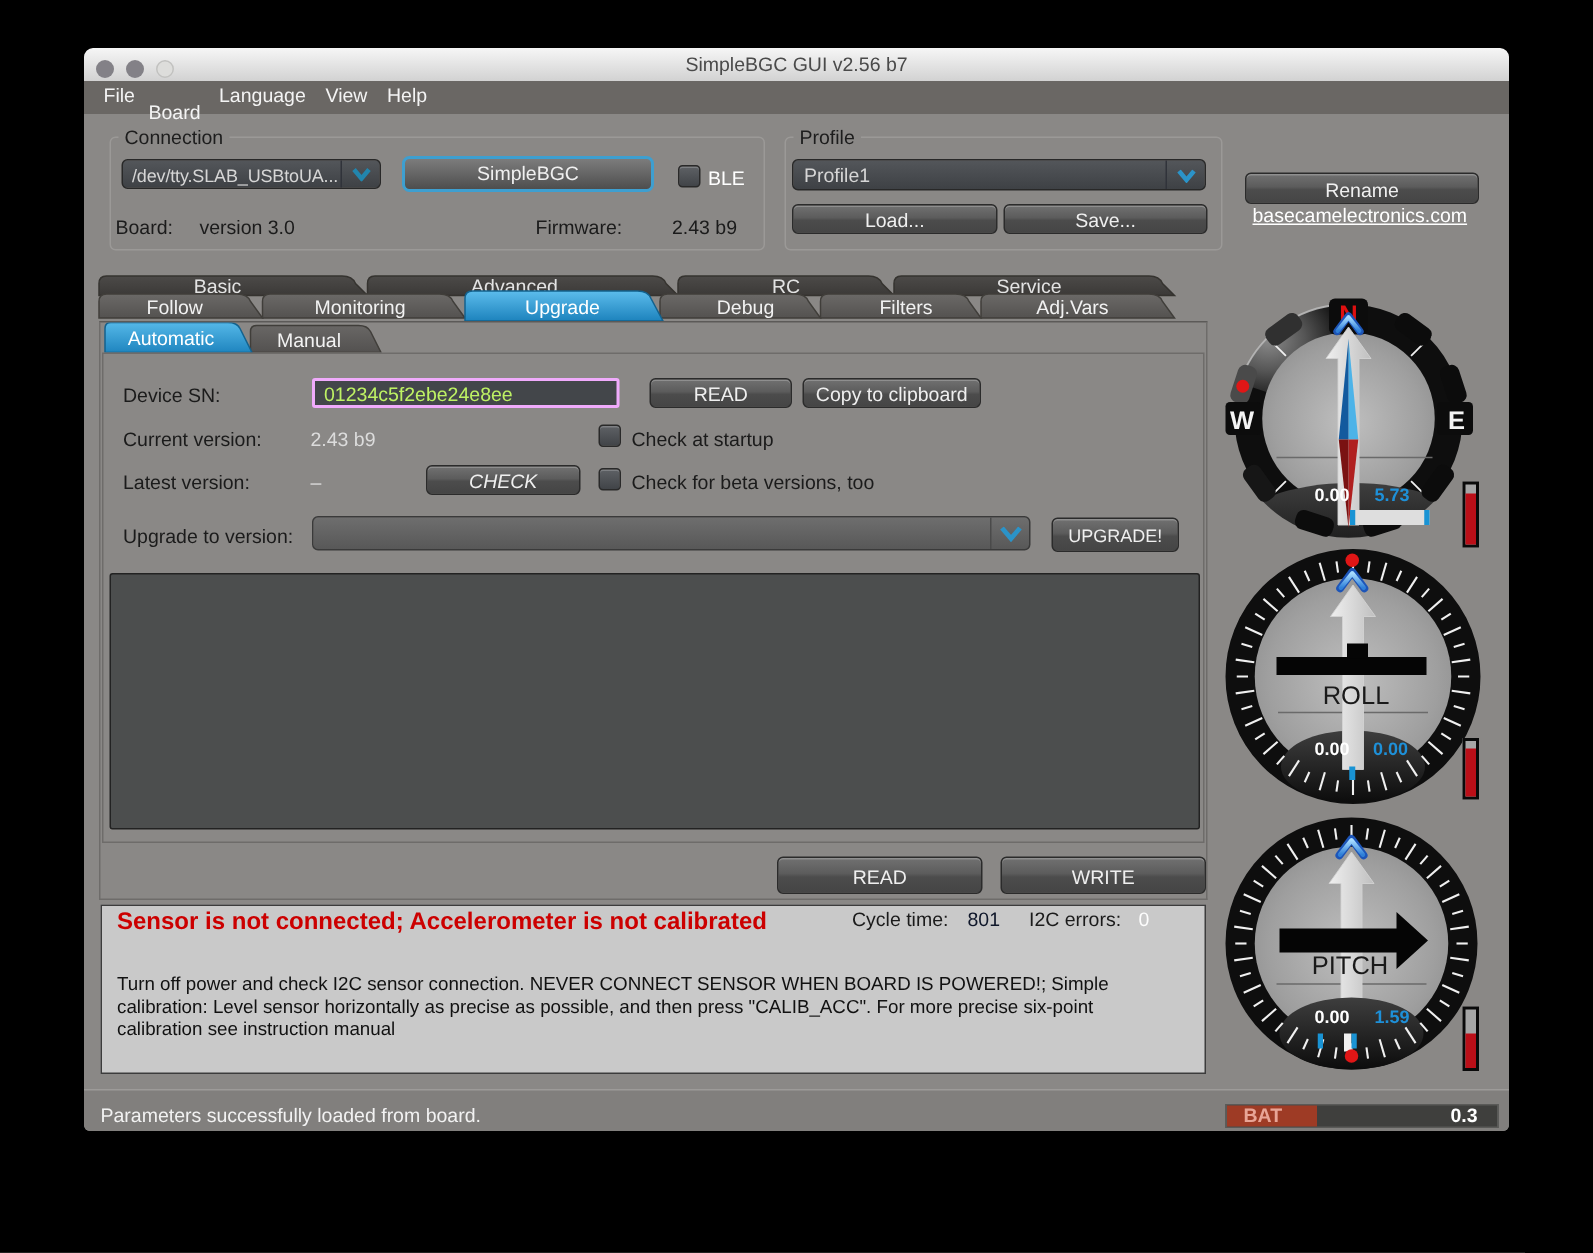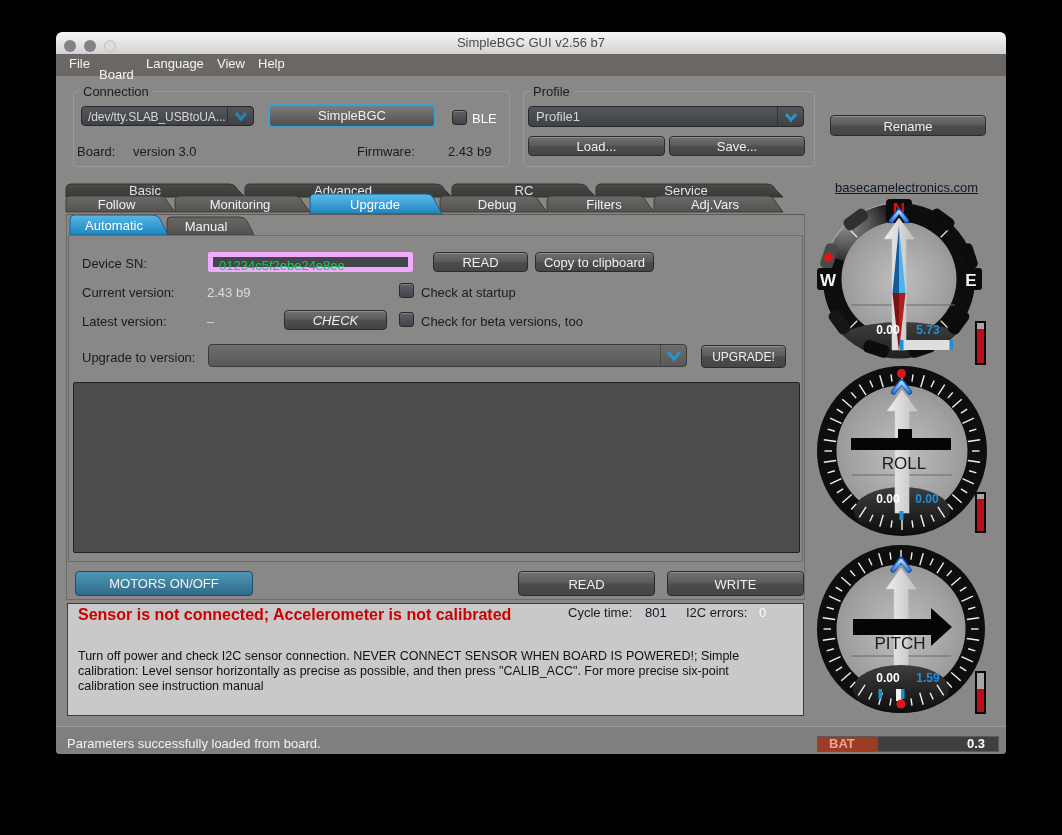--- a/index.html
+++ b/index.html
@@ -56,21 +56,21 @@
       <div style="position:absolute;left:7px;top:2px;">Profile1</div>
       <div class="arr">
         <svg width="14" height="9" style="margin:6px auto 0;">
           <path d="M2 1 L7 7 L12 1" stroke="#2b93c8" stroke-width="3" fill="none"></path>
         </svg>
       </div>
     </div>
     <div class="btn" style="position:absolute;left:472px;top:104px;width:137px;height:20px;line-height:20px;">Load...</div>
     <div class="btn" style="position:absolute;left:613px;top:104px;width:136px;height:20px;line-height:20px;">Save...</div>
     <div class="btn" style="position:absolute;left:774px;top:83px;width:156px;height:21px;line-height:21px;">Rename</div>
-    <div class="lab" style="position:absolute;left:779px;top:104px;color:#0f172a;text-decoration:underline;margin-top:44px;">basecamelectronics.com</div>
+    <div class="lab" style="position:absolute;left:779px;top:104px;color:#ffffff;text-decoration:underline;">basecamelectronics.com</div>
     <svg style="position:absolute;left:4px;top:150px;" width="750" height="33" viewBox="0 0 750 33">
       <defs>
         <linearGradient id="t1" x1="0" y1="0" x2="0" y2="1">
           <stop offset="0" stop-color="#4c4a48"></stop>
           <stop offset="1" stop-color="#3b3937"></stop>
         </linearGradient>
         <linearGradient id="t2" x1="0" y1="0" x2="0" y2="1">
           <stop offset="0" stop-color="#6b6967"></stop>
           <stop offset="1" stop-color="#545250"></stop>
         </linearGradient>
@@ -112,21 +112,21 @@
           <stop offset="1" stop-color="#535150"></stop>
         </linearGradient>
       </defs>
       <path d="M99,20 L99,6 Q99,2 103,2 L171,2 Q177,2 179,6 L186,20 Z" fill="url(#sg)" stroke="#403e3a"></path>
       <text x="138" y="16" font-size="13" fill="#f2f2f2" text-anchor="middle">Manual</text>
       <path d="M2,20 L2,4 Q2,0 6,0 L84,0 Q90,0 92,4 L100,20 Z" fill="url(#sb)" stroke="#13618d"></path>
       <text x="46" y="15" font-size="13" fill="#ffffff" text-anchor="middle">Automatic</text>
     </svg>
     <div style="position:absolute;left:12px;top:203px;width:735px;height:327px;border:1px solid #6e6c6a;"></div>
     <div class="lab" style="position:absolute;left:26px;top:224px;">Device SN:</div>
-    <div style="position:absolute;left:152px;top:220px;width:205px;height:20px;background:#43464a;border:5px solid #f0abfc;border-radius:2px;color:#22c55e;font-size:13px;line-height:18px;padding-left:6px;">01234c5f2ebe24e8ee</div>
+    <div style="position:absolute;left:152px;top:220px;width:205px;height:20px;background:#43464a;border:2px solid #f0abfc;border-radius:2px;color:#bef264;font-size:13px;line-height:18px;padding-left:6px;">01234c5f2ebe24e8ee</div>
     <div class="btn" style="position:absolute;left:377px;top:220px;width:95px;height:20px;line-height:20px;">READ</div>
     <div class="btn" style="position:absolute;left:479px;top:220px;width:119px;height:20px;line-height:20px;">Copy to clipboard</div>
     <div class="lab" style="position:absolute;left:26px;top:253px;">Current version:</div>
     <div class="vlab" style="position:absolute;left:151px;top:253px;">2.43 b9</div>
     <div class="cb" style="position:absolute;left:343px;top:251px;"></div>
     <div class="lab" style="position:absolute;left:365px;top:253px;">Check at startup</div>
     <div class="lab" style="position:absolute;left:26px;top:282px;">Latest version:</div>
     <div class="vlab" style="position:absolute;left:151px;top:282px;">–</div>
     <div class="btn" style="position:absolute;left:228px;top:278px;width:103px;height:20px;line-height:20px;font-style:italic;">CHECK</div>
     <div class="cb" style="position:absolute;left:343px;top:280px;"></div>
@@ -134,21 +134,20 @@
     <div class="lab" style="position:absolute;left:26px;top:318px;">Upgrade to version:</div>
     <div class="combo" style="left:152px;top:312px;width:479px;height:23px;background:linear-gradient(#6e6e6e,#585858);border:1px solid #3a3a3a;">
       <div class="arr" style="border-left:1px solid #4a4a4a;">
         <svg width="16" height="11" style="margin:6px auto 0;">
           <path d="M2 1 L8 8 L14 1" stroke="#2b93c8" stroke-width="3.2" fill="none"></path>
         </svg>
       </div>
     </div>
     <div class="btn" style="position:absolute;left:645px;top:313px;width:85px;height:23px;line-height:23px;font-size:12px;">UPGRADE!</div>
     <div style="position:absolute;left:17px;top:350px;width:727px;height:171px;background:#4c4e4e;border:1px solid #222;border-radius:2px;"></div>
-    <div style="position:absolute;left:19px;top:539px;width:178px;height:25px;background:linear-gradient(#4f97b5,#2f6a88);border:1px solid #1e4d66;border-radius:4px;color:#f4f4f4;font-size:13px;text-align:center;line-height:24px;">MOTORS ON/OFF</div>
     <div class="btn" style="position:absolute;left:462px;top:539px;width:137px;height:25px;line-height:25px;">READ</div>
     <div class="btn" style="position:absolute;left:611px;top:539px;width:137px;height:25px;line-height:25px;">WRITE</div>
     <div style="position:absolute;left:11px;top:571px;width:737px;height:113px;background:#c9c9c9;border:1px solid #3c3c3c;"></div>
     <div class="lab" style="position:absolute;left:22px;top:574px;"><b style="color:#cc0000;font-size:16px;">Sensor is not connected; Accelerometer is not calibrated</b></div>
     <div class="lab" style="position:absolute;left:512px;top:573px;"><span style="font-size:13px;">Cycle time:</span></div>
     <div class="lab" style="position:absolute;left:589px;top:573px;"><span style="font-size:13px;color:#0f172a;">801</span></div>
     <div class="lab" style="position:absolute;left:630px;top:573px;"><span style="font-size:13px;">I2C errors:</span></div>
     <div class="lab" style="position:absolute;left:703px;top:573px;"><span style="font-size:13px;color:#fdfdfd;">0</span></div>
     <div style="position:absolute;left:22px;top:617px;width:690px;font-size:12.5px;color:#111;line-height:15px;">Turn off power and check I2C sensor connection. NEVER CONNECT SENSOR WHEN BOARD IS POWERED!; Simple calibration: Level sensor horizontally as precise as possible, and then press "CALIB_ACC". For more precise six-point calibration see instruction manual</div>
     <div id="statusbar"></div>

